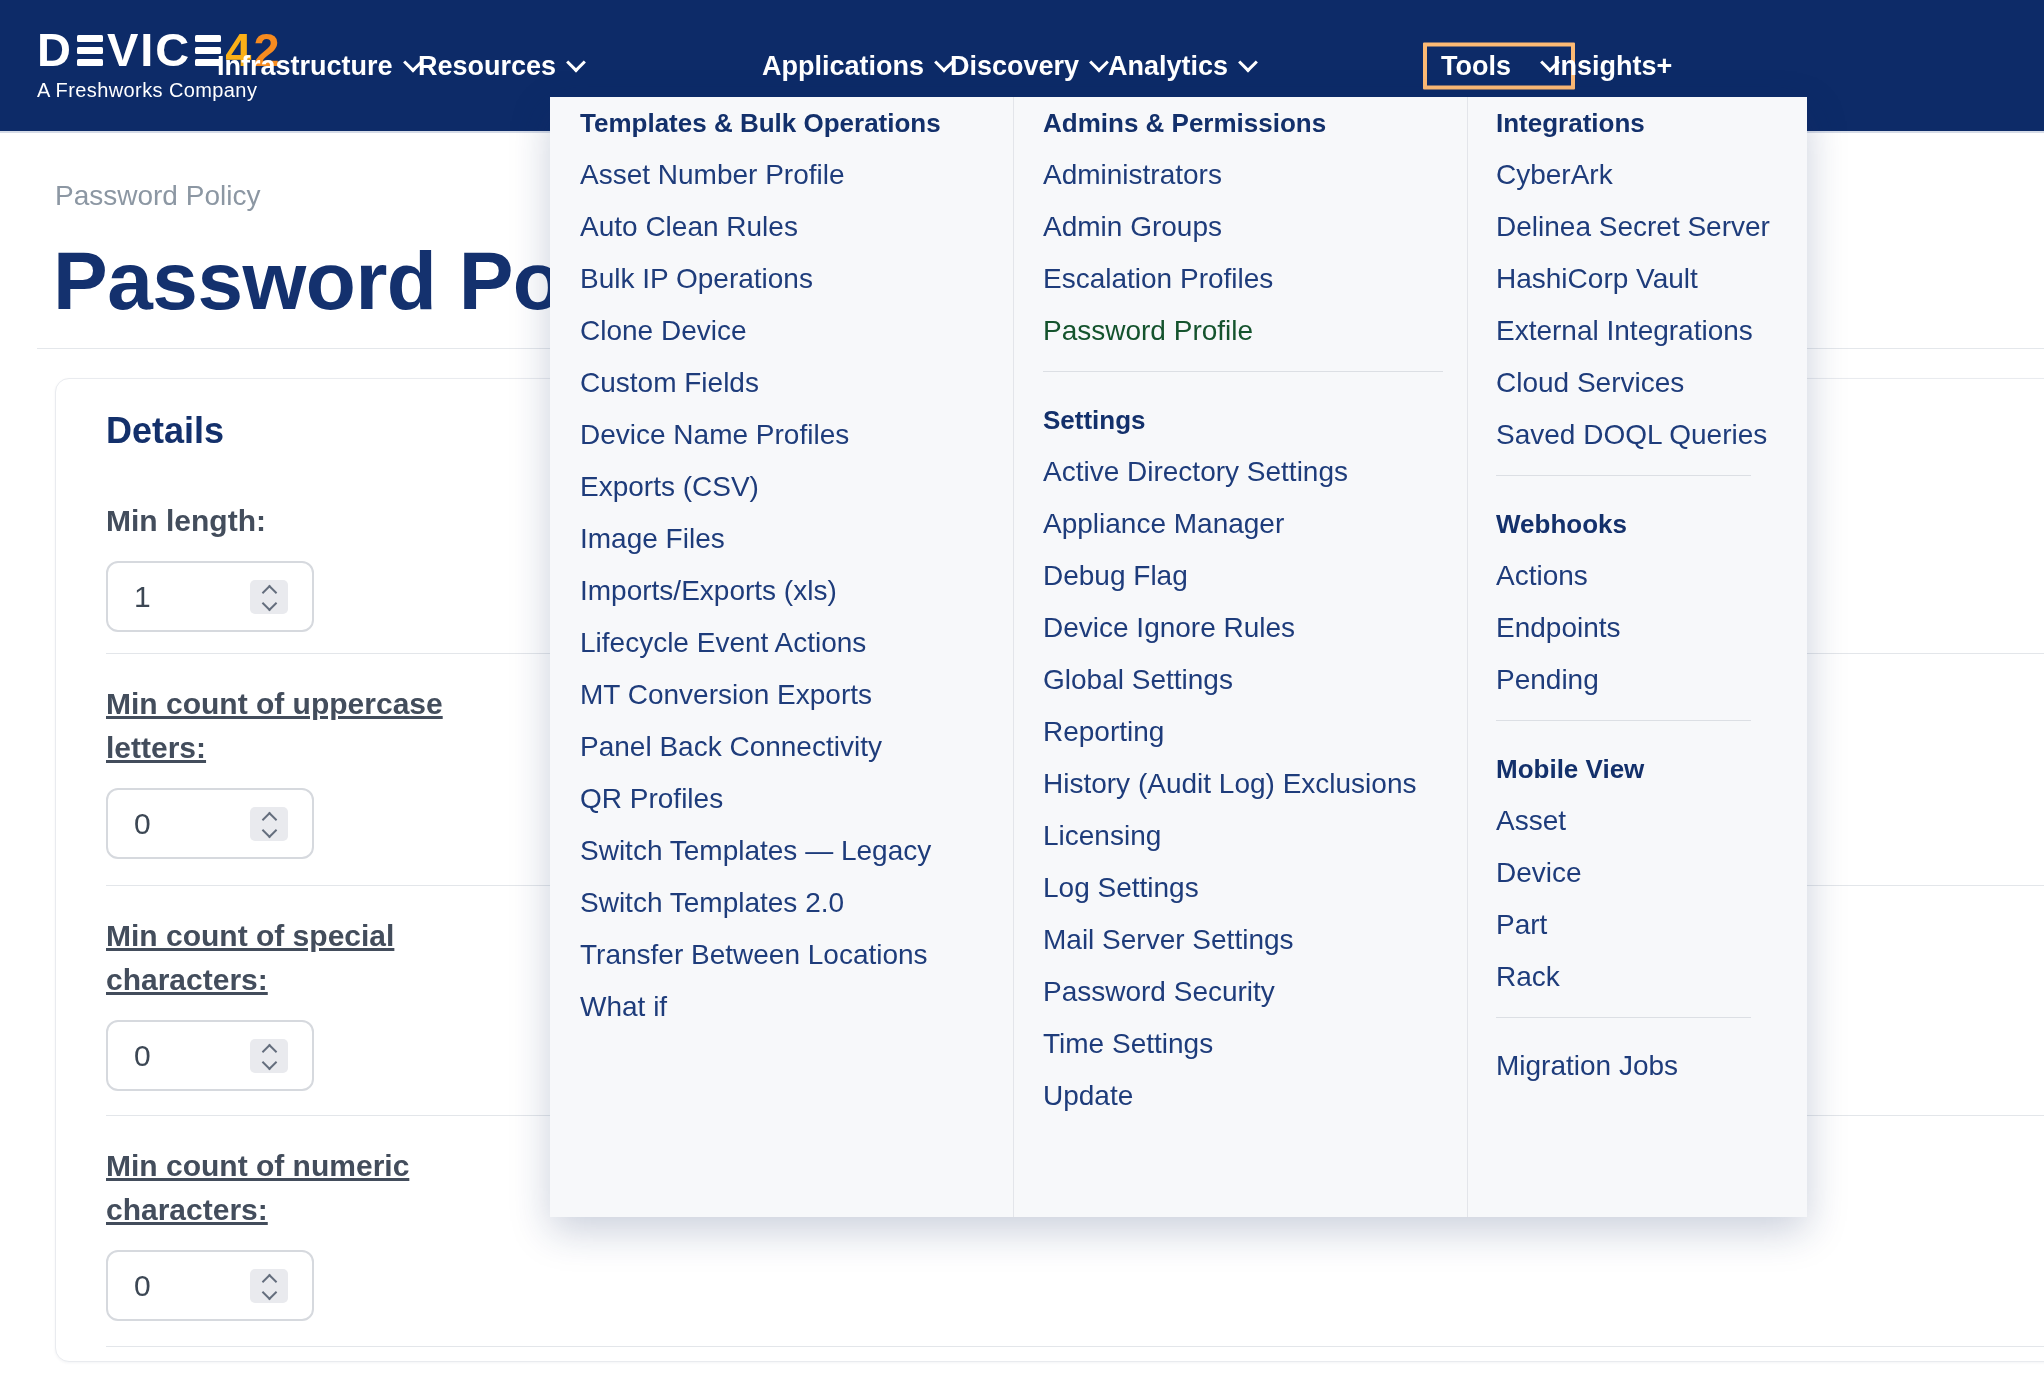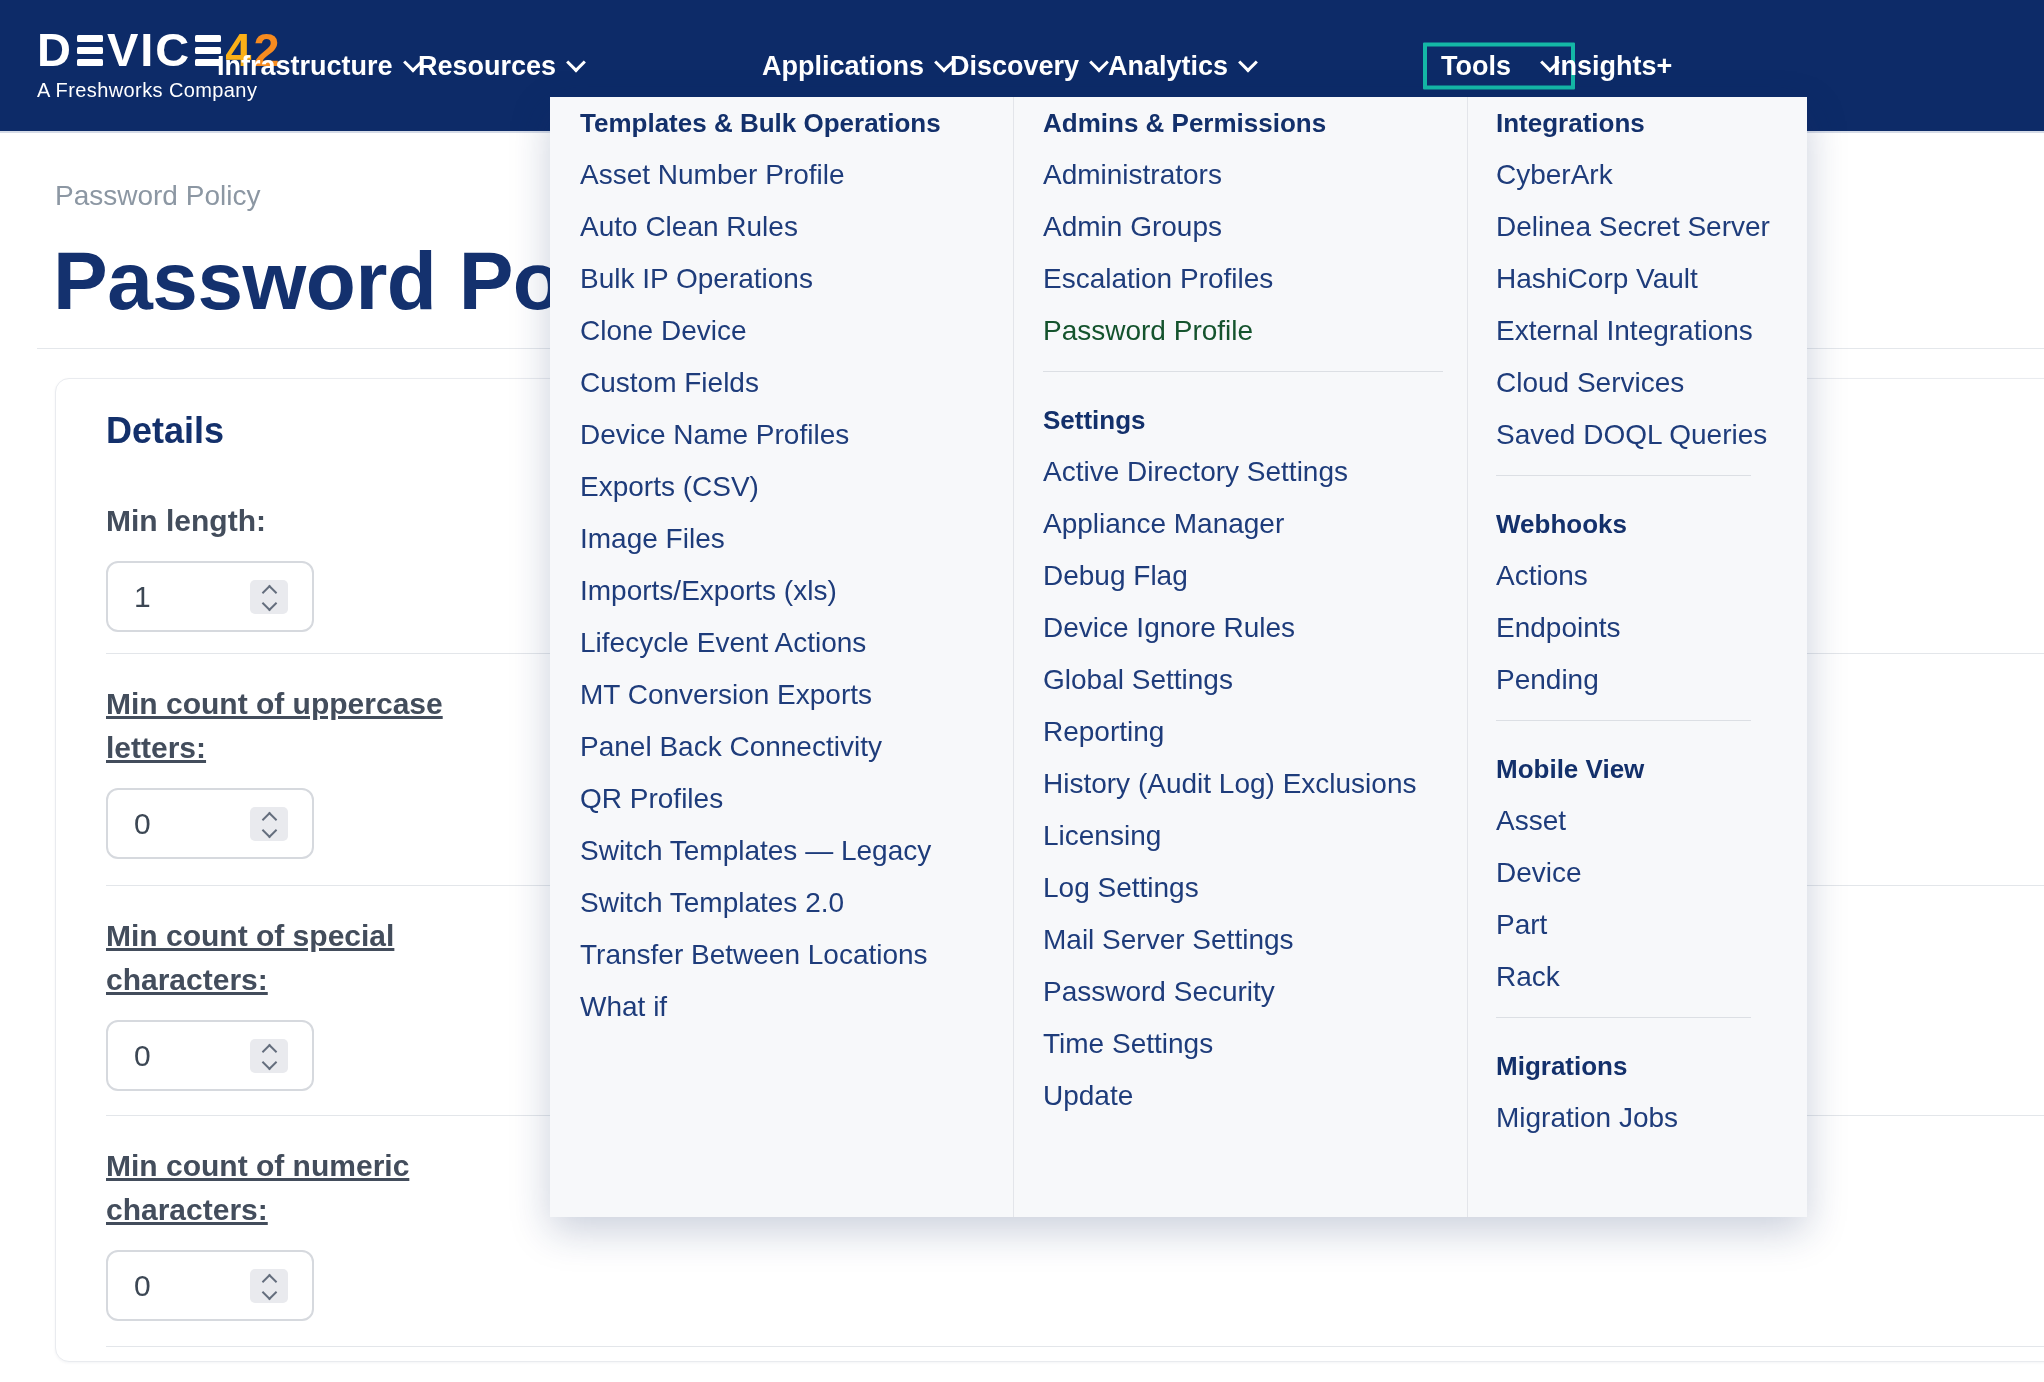--- a/index.html
+++ b/index.html
@@ -16,21 +16,21 @@
   .logo-e{display:inline-flex;flex-direction:column;gap:5px;margin:2px 4px 0 4px;}
   .logo-e i{display:block;width:26px;height:7px;background:#fff;border-radius:1.5px;}
   .logo-4{color:#FBB017;} .logo-2{color:#F68B1F;}
   .logo-tagline{color:#fff;font-size:20px;font-weight:400;letter-spacing:.4px;margin-top:6px;}
 
   .nav-item{position:absolute;top:50%;transform:translateY(-50%);display:flex;
             align-items:center;gap:13px;color:#fff;font-size:27px;font-weight:600;
             white-space:nowrap;cursor:pointer;}
   .chev{width:11px;height:11px;border-right:3px solid #fff;border-bottom:3px solid #fff;
         transform:rotate(45deg);margin-top:-6px;}
-  .nav-item.highlighted{border:4px solid #14b8a6;padding:4px 14px;border-radius:1px;gap:32px;}
+  .nav-item.highlighted{border:4px solid #fdba74;padding:4px 14px;border-radius:1px;gap:32px;}
 
   
   .breadcrumb{position:absolute;left:55px;top:180px;font-size:28px;color:#8C97A3;}
   .page-title{position:absolute;left:53px;top:234px;margin:0;font-size:82px;font-weight:800;
               color:#14316E;letter-spacing:-.5px;white-space:nowrap;z-index:1;}
   .title-divider{position:absolute;left:37px;right:0;top:348px;height:1px;background:#E4E7EB;}
 
   .card{position:absolute;left:55px;top:378px;right:-20px;height:984px;background:#fff;
         border:1px solid #E9EBEF;border-radius:14px;box-sizing:border-box;
         padding:0 0 0 50px;box-shadow:0 1px 3px rgba(20,40,80,.05);}
@@ -224,17 +224,16 @@
         <div class="menu-item">Actions</div>
         <div class="menu-item">Endpoints</div>
         <div class="menu-item">Pending</div>
         <div class="menu-divider"></div>
         <div class="menu-header">Mobile View</div>
         <div class="menu-item">Asset</div>
         <div class="menu-item">Device</div>
         <div class="menu-item">Part</div>
         <div class="menu-item">Rack</div>
         <div class="menu-divider"></div>
-        <div class="menu-header">Migrations</div>
         <div class="menu-item">Migration Jobs</div>
       </div>
     </div>
 </div>
 
 </body></html>

